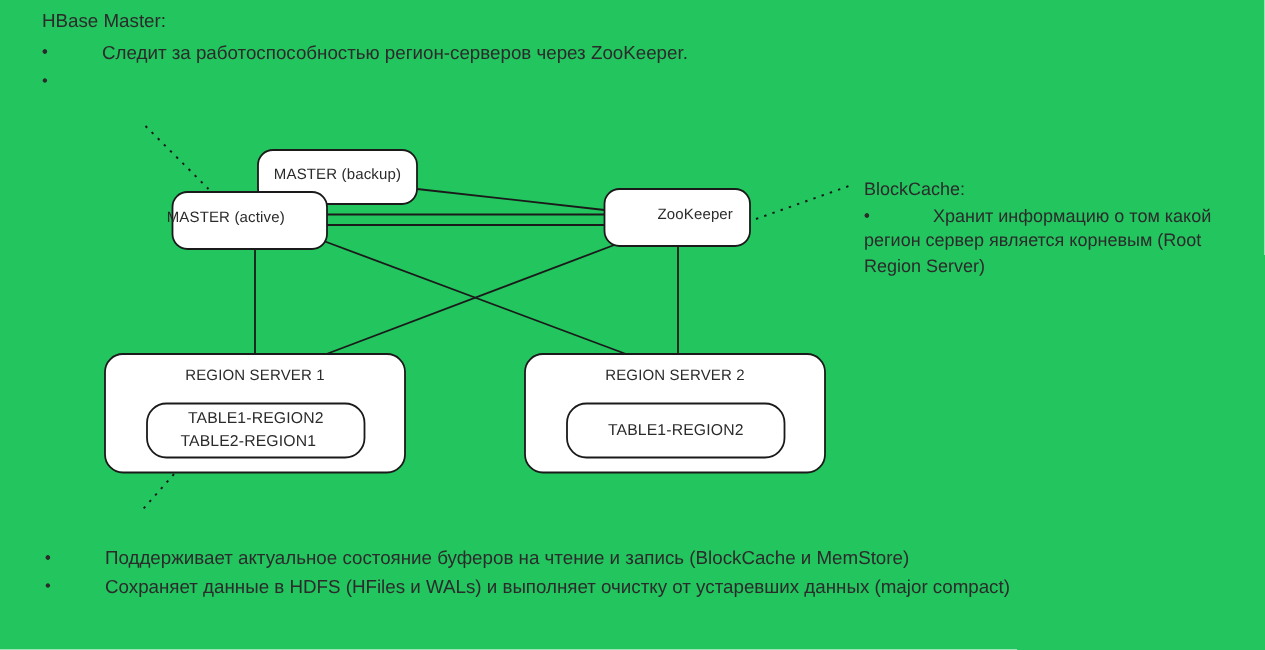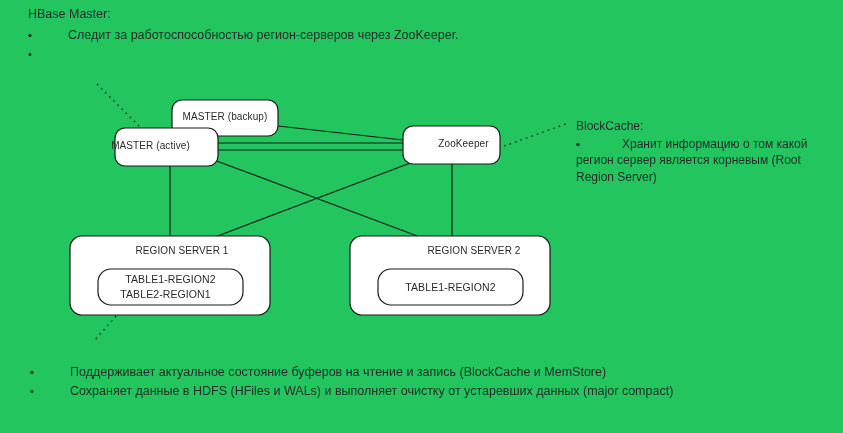--- a/index.html
+++ b/index.html
@@ -154,26 +154,26 @@
       <rect x="378" y="269" width="145" height="36" rx="13" ry="13" fill="#ffffff"></rect>
     </g>
   </svg>
 
   <div class="node-label" style="left:172px; top:111px; width:106px;">MASTER (backup)</div>
 
   <div class="node-label" style="left:99px; top:140px; width:103px;">MASTER (active)</div>
 
   <div class="node-label" style="left:403px; top:138px; width:121px;">ZooKeeper</div>
 
-  <div class="node-label" style="left:82px; top:245px; width:200px;">REGION SERVER 1</div>
+  <div class="node-label" style="left:70px; top:245px; width:200px;">REGION SERVER 1</div>
 
   <div class="node-label small" style="left:98px; top:272px; width:145px;">TABLE1-REGION2</div>
   <div class="node-label small" style="left:98px; top:287px; width:135px;">TABLE2-REGION1</div>
 
-  <div class="node-label" style="left:350px; top:245px; width:200px;margin-left:24px;">REGION SERVER 2</div>
+  <div class="node-label" style="left:350px; top:245px; width:200px;">REGION SERVER 2</div>
 
   <div class="node-label small" style="left:378px; top:280px; width:145px;">TABLE1-REGION2</div>
 
   <div class="callout" style="left:576px; top:118px;">
     <span class="c-title">BlockCache:</span>
     <span class="c-item">
       <span class="dot">•</span>
     </span>
     <span class="c-item">
       <span class="dot">•</span>

